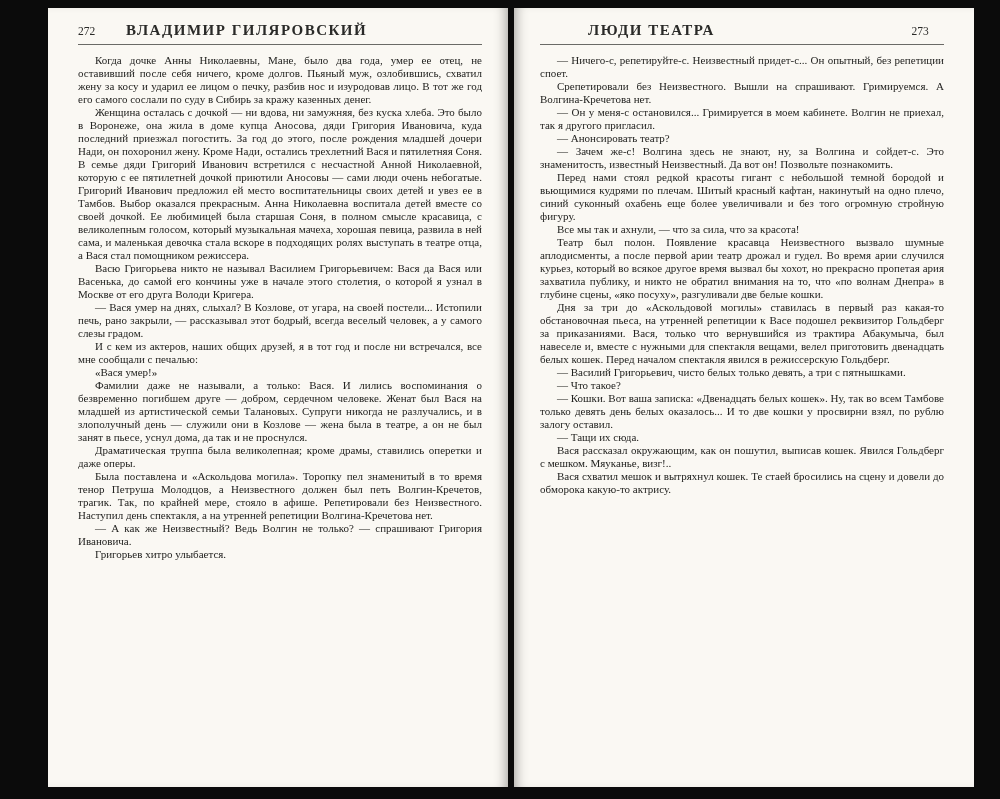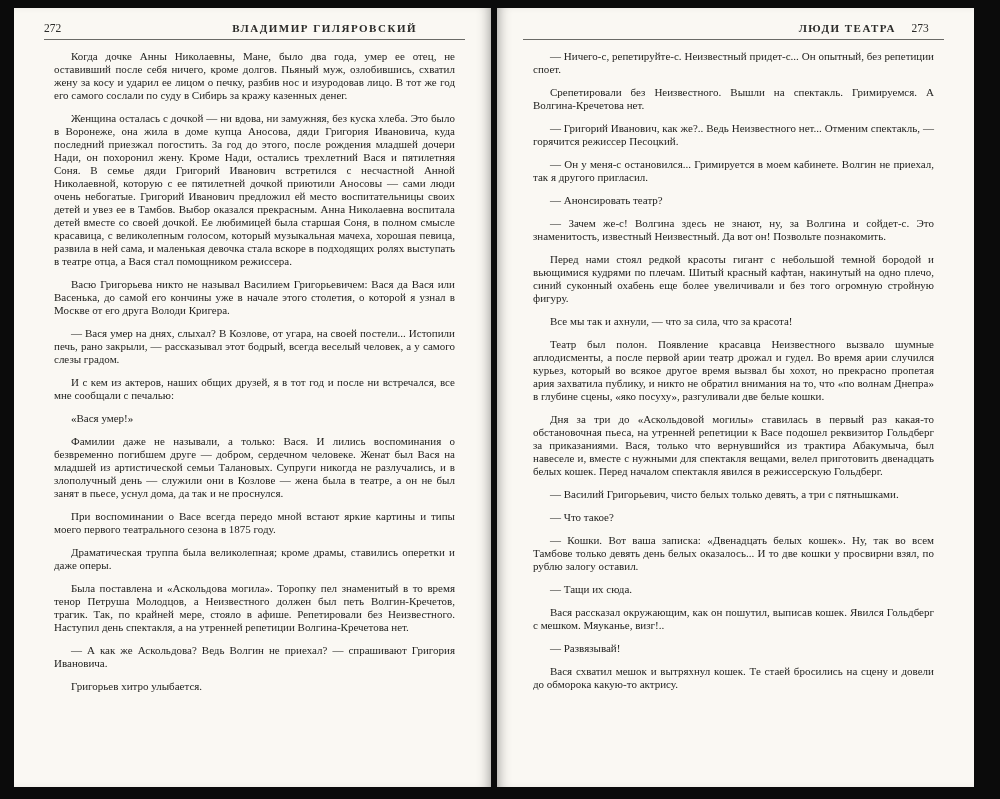--- a/index.html
+++ b/index.html
@@ -5,21 +5,21 @@
   html, body {
     margin: 0;
     padding: 0;
     background: #000;
   }
   .spread {
     box-sizing: border-box;
     width: 1000px;
     height: 799px;
     background: #0b0b0b;
-    padding: 8px 26px 12px 14px;
+    padding: 8px 26px 12px 48px;
     display: flex;
     overflow: hidden;
     font-family: "Liberation Serif", "DejaVu Serif", serif;
   }
   .page {
     box-sizing: border-box;
     background: #faf8f3;
     width: 50%;
     height: 100%;
     overflow: hidden;
@@ -46,34 +46,34 @@
   }
   .running-head .folio {
     width: 48px;
     font-size: 11.5px;
   }
   .running-head .folio.right {
     text-align: center;
   }
   .running-head .rtitle {
     flex: 1;
-    text-align: right;
+    text-align: left;
     font-weight: bold;
     letter-spacing: 1.5px;
-    font-size: 11px;
+    font-size: 15px;
     text-transform: uppercase;
   }
   .text-column {
     font-size: 11px;
     line-height: 13px;
     text-align: justify;
     color: #232321;
   }
   .text-column p {
-    margin: 10px;
+    margin: 0;
     text-indent: 17px;
   }
 </style>
 </head>
 <body>
 
 <div class="spread">
 
   <div class="page page-left">
     <div class="running-head">
@@ -82,48 +82,45 @@
       <span class="folio"></span>
     </div>
     <div class="text-column">
       <p>Когда дочке Анны Николаевны, Мане, было два года, умер ее отец, не оставивший после себя ничего, кроме долгов. Пьяный муж, озлобившись, схватил жену за косу и ударил ее лицом о печку, разбив нос и изуродовав лицо. В тот же год его самого сослали по суду в Сибирь за кражу казенных денег.</p>
       <p>Женщина осталась с дочкой — ни вдова, ни замужняя, без куска хлеба. Это было в Воронеже, она жила в доме купца Аносова, дяди Григория Ивановича, куда последний приезжал погостить. За год до этого, после рождения младшей дочери Нади, он похоронил жену. Кроме Нади, остались трехлетний Вася и пятилетняя Соня. В семье дяди Григорий Иванович встретился с несчастной Анной Николаевной, которую с ее пятилетней дочкой приютили Аносовы — сами люди очень небогатые. Григорий Иванович предложил ей место воспитательницы своих детей и увез ее в Тамбов. Выбор оказался прекрасным. Анна Николаевна воспитала детей вместе со своей дочкой. Ее любимицей была старшая Соня, в полном смысле красавица, с великолепным голосом, который музыкальная мачеха, хорошая певица, развила в ней сама, и маленькая девочка стала вскоре в подходящих ролях выступать в театре отца, а Вася стал помощником режиссера.</p>
       <p>Васю Григорьева никто не называл Василием Григорьевичем: Вася да Вася или Васенька, до самой его кончины уже в начале этого столетия, о которой я узнал в Москве от его друга Володи Кригера.</p>
       <p>— Вася умер на днях, слыхал? В Козлове, от угара, на своей постели... Истопили печь, рано закрыли, — рассказывал этот бодрый, всегда веселый человек, а у самого слезы градом.</p>
       <p>И с кем из актеров, наших общих друзей, я в тот год и после ни встречался, все мне сообщали с печалью:</p>
       <p>«Вася умер!»</p>
       <p>Фамилии даже не называли, а только: Вася. И лились воспоминания о безвременно погибшем друге — добром, сердечном человеке. Женат был Вася на младшей из артистической семьи Талановых. Супруги никогда не разлучались, и в злополучный день — служили они в Козлове — жена была в театре, а он не был занят в пьесе, уснул дома, да так и не проснулся.</p>
-      <p>При воспоминании о Васе всегда передо мной встают яркие картины и типы моего первого театрального сезона в 1875 году.</p>
       <p>Драматическая труппа была великолепная; кроме драмы, ставились оперетки и даже оперы.</p>
       <p>Была поставлена и «Аскольдова могила». Торопку пел знаменитый в то время тенор Петруша Молодцов, а Неизвестного должен был петь Волгин-Кречетов, трагик. Так, по крайней мере, стояло в афише. Репетировали без Неизвестного. Наступил день спектакля, а на утренней репетиции Волгина-Кречетова нет.</p>
-      <p>— А как же Аскольдова? Ведь Волгин не приехал? — спрашивают Григория Ивановича.</p>
+      <p>— А как же Неизвестный? Ведь Волгин не только? — спрашивают Григория Ивановича.</p>
       <p>Григорьев хитро улыбается.</p>
     </div>
   </div>
 
   <div class="page page-right">
     <div class="running-head">
       <span class="folio"></span>
       <span class="rtitle">ЛЮДИ ТЕАТРА</span>
       <span class="folio right">273</span>
     </div>
     <div class="text-column">
       <p>— Ничего-с, репетируйте-с. Неизвестный придет-с... Он опытный, без репетиции споет.</p>
-      <p>Срепетировали без Неизвестного. Вышли на спектакль. Гримируемся. А Волгина-Кречетова нет.</p>
-      <p>— Григорий Иванович, как же?.. Ведь Неизвестного нет... Отменим спектакль, — горячится режиссер Песоцкий.</p>
+      <p>Срепетировали без Неизвестного. Вышли на спрашивают. Гримируемся. А Волгина-Кречетова нет.</p>
       <p>— Он у меня-с остановился... Гримируется в моем кабинете. Волгин не приехал, так я другого пригласил.</p>
       <p>— Анонсировать театр?</p>
       <p>— Зачем же-с! Волгина здесь не знают, ну, за Волгина и сойдет-с. Это знаменитость, известный Неизвестный. Да вот он! Позвольте познакомить.</p>
       <p>Перед нами стоял редкой красоты гигант с небольшой темной бородой и вьющимися кудрями по плечам. Шитый красный кафтан, накинутый на одно плечо, синий суконный охабень еще более увеличивали и без того огромную стройную фигуру.</p>
       <p>Все мы так и ахнули, — что за сила, что за красота!</p>
       <p>Театр был полон. Появление красавца Неизвестного вызвало шумные аплодисменты, а после первой арии театр дрожал и гудел. Во время арии случился курьез, который во всякое другое время вызвал бы хохот, но прекрасно пропетая ария захватила публику, и никто не обратил внимания на то, что «по волнам Днепра» в глубине сцены, «яко посуху», разгуливали две белые кошки.</p>
       <p>Дня за три до «Аскольдовой могилы» ставилась в первый раз какая-то обстановочная пьеса, на утренней репетиции к Васе подошел реквизитор Гольдберг за приказаниями. Вася, только что вернувшийся из трактира Абакумыча, был навеселе и, вместе с нужными для спектакля вещами, велел приготовить двенадцать белых кошек. Перед началом спектакля явился в режиссерскую Гольдберг.</p>
       <p>— Василий Григорьевич, чисто белых только девять, а три с пятнышками.</p>
       <p>— Что такое?</p>
       <p>— Кошки. Вот ваша записка: «Двенадцать белых кошек». Ну, так во всем Тамбове только девять день белых оказалось... И то две кошки у просвирни взял, по рублю залогу оставил.</p>
       <p>— Тащи их сюда.</p>
       <p>Вася рассказал окружающим, как он пошутил, выписав кошек. Явился Гольдберг с мешком. Мяуканье, визг!..</p>
-      <p>— Развязывай!</p>
       <p>Вася схватил мешок и вытряхнул кошек. Те стаей бросились на сцену и довели до обморока какую-то актрису.</p>
     </div>
   </div>
 
 </div>
 
 </body></html>

